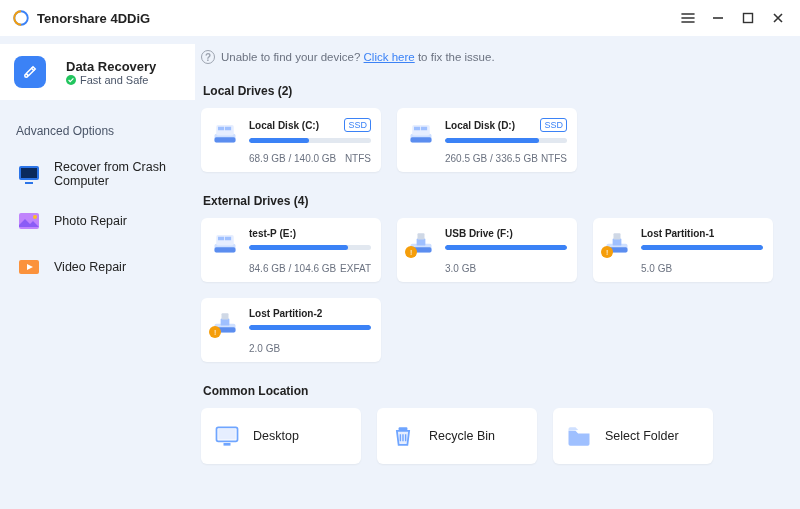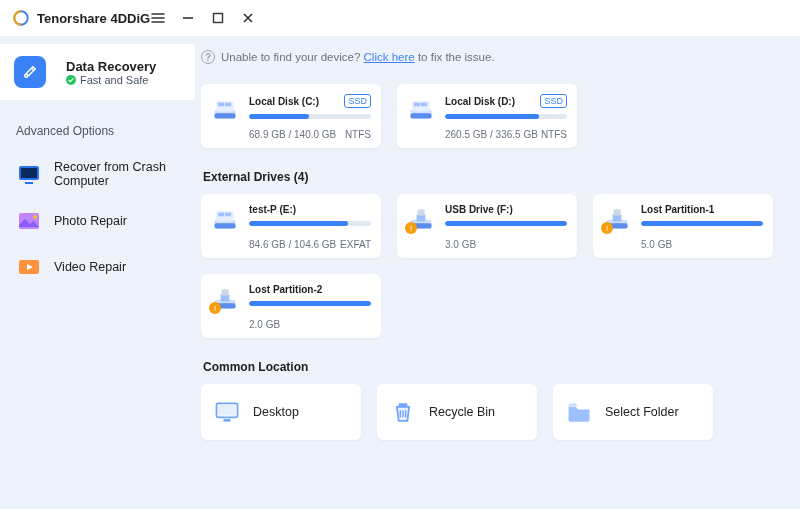--- a/index.html
+++ b/index.html
@@ -5,21 +5,21 @@
   * { box-sizing: border-box; margin: 0; padding: 0; }
   body {
     width: 800px; height: 509px;
     font-family: 'Segoe UI', Arial, sans-serif;
     background: #eef3fb;
     overflow: hidden;
     font-size: 12px;
     color: #222;
   }
   .titlebar {
-    display: flex; align-items: center; justify-content: flex-start;
+    display: flex; align-items: center; justify-content: space-between;
     height: 36px; padding: 0 14px 0 12px;
     background: #fff;
   }
   .brand { display: flex; align-items: center; gap: 7px; font-weight: 600; font-size: 13px; }
   .brand-logo { width:18px; height:18px; position:relative; }
   .brand-logo svg { width:100%; height:100%; }
   .win-controls { display:flex; gap:14px; align-items:center; }
   .win-controls span { width:16px; height:16px; display:flex; align-items:center; justify-content:center; cursor:pointer; }
   .shell { display:flex; height: calc(100% - 36px); }
   .sidebar {
@@ -189,20 +189,21 @@
 
   <div class="mainpane">
     <div class="subline">
       <span class="info-circle">?</span>
       <span>
         <span>Unable to find your device? </span><a>Click here</a><span> to fix the issue.</span>
       </span>
     </div>
 
     <div id="local-section">
+        <div class="section-title">Local Drives (2)</div>
         <div class="cards">
           <div class="drive-card">
       <div class="dc-top">
         <div class="drive-icon">
           <svg width="28" height="28" viewBox="0 0 32 32">
                   <rect x="4" y="18" width="24" height="10" rx="2" fill="#cfe0ff"></rect>
                   <rect x="4" y="22" width="24" height="6" rx="2" fill="#5b8def"></rect>
                   <rect x="6" y="8" width="20" height="12" rx="2" fill="#e6eeff"></rect>
                   <rect x="8" y="10" width="7" height="4" fill="#9fc0ff"></rect>
                   <rect x="16" y="10" width="7" height="4" fill="#9fc0ff"></rect>

